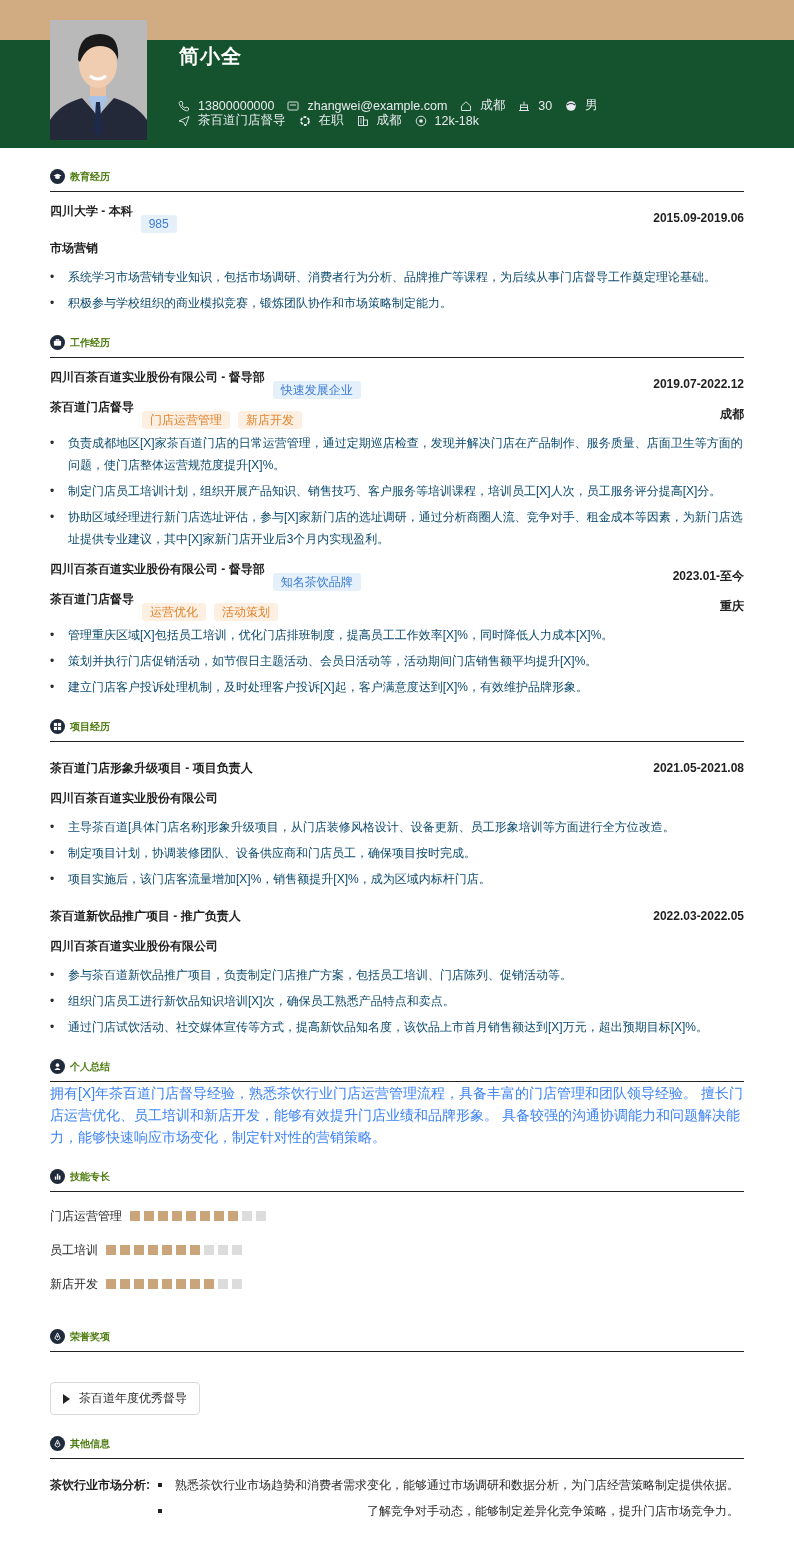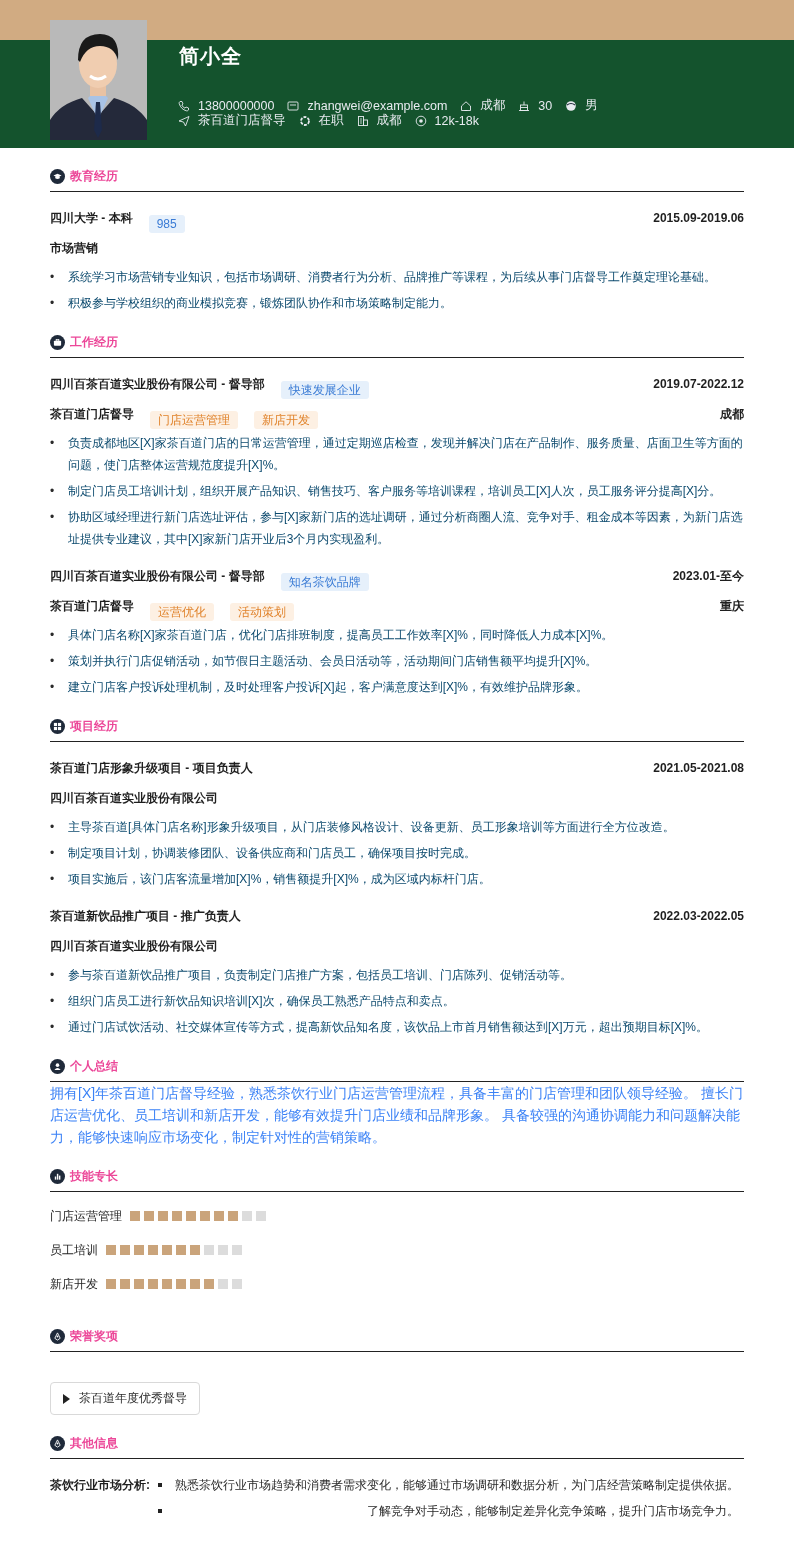--- a/index.html
+++ b/index.html
@@ -13,26 +13,26 @@
   .name { position: absolute; left: 179px; top: 3px; font-size: 20px; font-weight: bold; letter-spacing: 1px; }
   .info-row { position: absolute; left: 178px; display: flex; align-items: center; font-size: 12.5px; color: #e8ebf0; }
   .info-row.r1 { top: 57px; }
   .info-row.r2 { top: 72px; }
   .info-item { display: flex; align-items: center; margin-right: 13px; }
   .info-item .ic { width: 12px; height: 12px; margin-right: 8px; display: inline-flex; align-items: center; justify-content: center; }
   .info-item .ic svg { width: 12px; height: 12px; }
 
   .content { padding: 0 50px 0 50px; }
   .section { margin-top: 18px; }
-  .section-title { display: flex; align-items: center; height: 26px; border-bottom: 1px solid #222; padding-bottom: 4px; font-size: 12px; font-weight: bold; color: #ec4899; }
+  .section-title { display: flex; align-items: center; height: 26px; border-bottom: 1px solid #222; padding-bottom: 4px; font-size: 10px; font-weight: bold; color: #4d7c0f; }
   .section-title .sic { width: 15px; height: 15px; border-radius: 50%; background: #1f2a3a; margin-right: 5px; display: inline-flex; align-items: center; justify-content: center; }
   .section-title .sic svg { width: 9px; height: 9px; }
 
   .row { display: flex; justify-content: space-between; align-items: center; font-weight: bold; font-size: 12px; height: 20px; }
-  .row .left { display: flex; align-items: center; gap: 8px; }
+  .row .left { display: flex; align-items: flex-start; }
   .entry-head { margin-top: 16px; }
   .sub-row { margin-top: 10px; }
   .tag { display: inline-block; font-weight: normal; font-size: 12px; padding: 1px 8px; border-radius: 3px; margin-left: 8px; line-height: 16px; margin-top: 12px; }
   .tag.blue { background: #e6f0fb; color: #3a7bd5; }
   .tag.orange { background: #fdf0e3; color: #e0822a; }
   .tag.orange + .tag.orange { margin-left: 8px; }
 
   ul.bullets { list-style: none; margin-top: 8px; }
   ul.bullets li { position: relative; padding-left: 18px; font-size: 12px; line-height: 22px; color: #0c4a6e; margin-bottom: 4px; }
   ul.bullets li::before { content: "•"; position: absolute; left: 0; top: 0; color: #2a2a2a; }
@@ -229,21 +229,21 @@
     </div>
     <div class="row sub-row">
       <div class="left">
         <span>茶百道门店督导</span>
         <span class="tag orange">运营优化</span>
         <span class="tag orange">活动策划</span>
       </div>
       <span>重庆</span>
     </div>
     <ul class="bullets">
-      <li>具体门店名称[X]家茶百道门店，优化门店排班制度，提高员工工作效率[X]%，同时降低人力成本[X]%。</li>
+      <li>管理重庆区域[X]包括员工培训，优化门店排班制度，提高员工工作效率[X]%，同时降低人力成本[X]%。</li>
       <li>策划并执行门店促销活动，如节假日主题活动、会员日活动等，活动期间门店销售额平均提升[X]%。</li>
       <li>建立门店客户投诉处理机制，及时处理客户投诉[X]起，客户满意度达到[X]%，有效维护品牌形象。</li>
     </ul>
   </div>
 
   <div class="section">
     <div class="section-title">
       <span class="sic">
           <svg viewBox="0 0 10 10">
             <rect x="1" y="1" width="3.5" height="3.5" fill="#fff"></rect>

